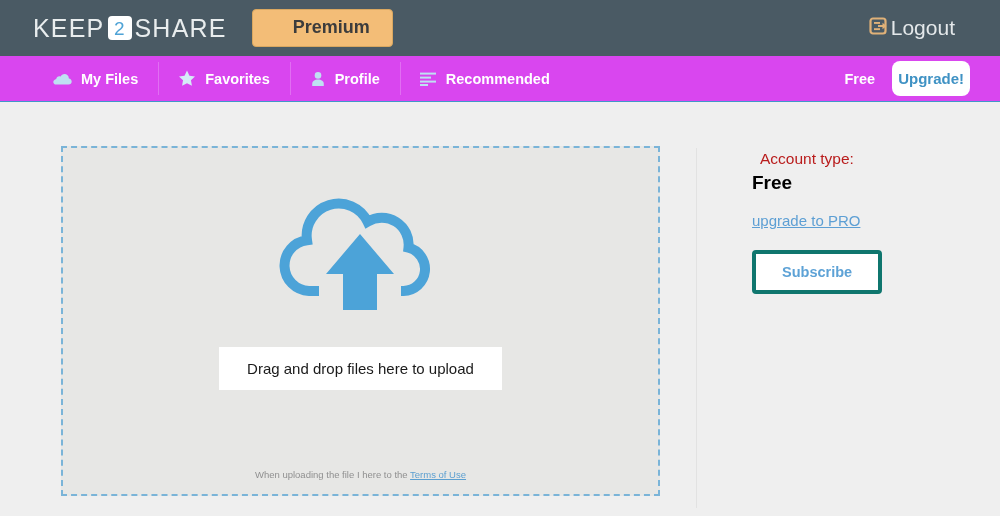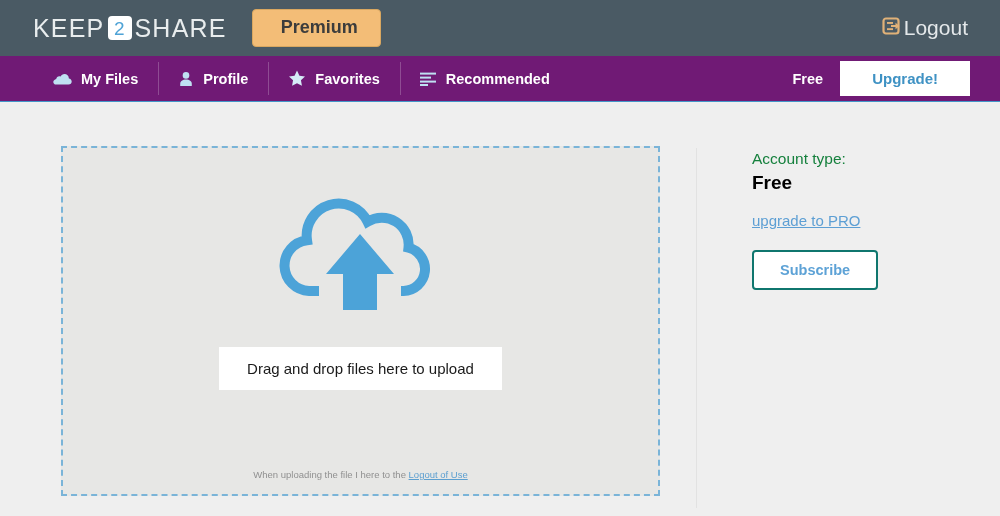--- a/index.html
+++ b/index.html
@@ -54,44 +54,44 @@
   }
 
   .premium-btn {
     margin-left: 25px;
     background: #f3bd77;
     border: 1px solid #d9a760;
     border-radius: 4px;
     color: #3c3c3c;
     font-size: 18px;
     font-weight: bold;
-    padding: 8px 22px 9px 28px;
+    padding: 8px 22px 9px 40px;
     cursor: pointer;
     line-height: 1.1;
   }
 
   .header-right {
     position: absolute;
-    right: 32px;
+    right: 45px;
     display: flex;
     align-items: flex-end;
     gap: 2px;
     cursor: pointer;
   }
   .logout-label {
     color: #e4e8ea;
     font-size: 21px;
     font-weight: 300;
   }
   .logout-icon { display: block; }
 
   
   .navbar {
     height: 46px;
-    background: #701a75;
+    background: #d946ef;
     display: flex;
     align-items: stretch;
     position: relative;
     border-bottom: 1px solid #4396c9;
   }
   .nav-items {
     display: flex;
     align-items: stretch;
     margin-left: 33px;
   }
@@ -127,25 +127,25 @@
     gap: 17px;
   }
   .plan-label {
     color: #ffffff;
     font-size: 14.5px;
     font-weight: bold;
   }
   .upgrade-btn {
     background: #ffffff;
     border: none;
-    border-radius: 0;
+    border-radius: 8px;
     color: #3f92c4;
     font-size: 15px;
     font-weight: bold;
-    padding: 9px 32px;
+    padding: 9px 6px;
     cursor: pointer;
     font-family: "Liberation Sans", sans-serif;
   }
 
   
   .content {
     display: flex;
     padding: 44px 0 0 0;
     position: relative;
   }
@@ -203,43 +203,44 @@
     text-decoration: underline;
   }
 
   
   .sidebar {
     padding-left: 55px;
     padding-top: 2px;
   }
   .acct-label {
     font-size: 15.5px;
-    color: #15803d;
+    color: #b91c1c;
     line-height: 1.45;
+    margin-left: 8px;
   }
   .acct-value {
     font-size: 19px;
     font-weight: bold;
     color: #000;
     margin-top: 2px;
     line-height: 1.2;
   }
   .pro-link {
     display: inline-block;
     margin-top: 17px;
     font-size: 15px;
     color: #5d9fd4;
     text-decoration: underline;
     cursor: pointer;
   }
   .subscribe-btn {
     display: block;
     margin-top: 20px;
     background: #ffffff;
-    border: 2px solid #0f766e;
+    border: 4px solid #0f766e;
     border-radius: 4px;
     color: #5da2d6;
     font-size: 14.5px;
     font-weight: bold;
     padding: 10px 26px;
     cursor: pointer;
     font-family: "Liberation Sans", sans-serif;
   }
 </style>
 </head>
@@ -276,35 +277,35 @@
       <span class="nav-icon">
         <svg width="19" height="14" viewBox="0 0 19 14">
           <path d="M4.4 12.6h11.1c1.9 0 3.2-1.4 3.2-3.1 0-1.6-1.2-2.9-2.8-3.1-.1-2.4-2-4.3-4.4-4.3-1.7 0-3.2 1-3.9 2.4-.4-.2-.9-.3-1.3-.3-1.6 0-2.9 1.2-3.1 2.7C1.5 7.3.3 8.5.3 10c0 1.5 1.2 2.6 2.7 2.6h1.4z" fill="#bfe0f2"></path>
         </svg>
       </span>
       <span>My Files</span>
     </div>
 
     <div class="nav-item">
       <span class="nav-icon">
+        <svg width="18" height="17" viewBox="0 0 18 17">
+          <path d="M9 0.6l2.45 5.1 5.55.75-4.05 3.85 1.0 5.5L9 13.15 4.05 15.8l1.0-5.5L1 6.45l5.55-.75z" fill="#d5ebf7"></path>
+        </svg>
+      </span>
+      <span>Favorites</span>
+    </div>
+
+    <div class="nav-item">
+      <span class="nav-icon">
         <svg width="16" height="16" viewBox="0 0 16 16">
           <circle cx="8" cy="4.4" r="3.3" fill="#bfe0f2"></circle>
           <path d="M8 8.6c-3.3 0-5.8 1.9-5.8 4.1v2.2h11.6v-2.2c0-2.2-2.5-4.1-5.8-4.1z" fill="#bfe0f2"></path>
         </svg>
       </span>
       <span>Profile</span>
-    </div>
-
-    <div class="nav-item">
-      <span class="nav-icon">
-        <svg width="18" height="17" viewBox="0 0 18 17">
-          <path d="M9 0.6l2.45 5.1 5.55.75-4.05 3.85 1.0 5.5L9 13.15 4.05 15.8l1.0-5.5L1 6.45l5.55-.75z" fill="#d5ebf7"></path>
-        </svg>
-      </span>
-      <span>Favorites</span>
     </div>
 
     <div class="nav-item">
       <span class="nav-icon">
         <svg width="17" height="14" viewBox="0 0 17 14">
           <rect x="0" y="0.6" width="16" height="2" fill="#bfe0f2"></rect>
           <rect x="0" y="4.6" width="11" height="2" fill="#bfe0f2"></rect>
           <rect x="0" y="8.6" width="16" height="2" fill="#bfe0f2"></rect>
           <rect x="0" y="12" width="8" height="2" fill="#bfe0f2"></rect>
         </svg>
@@ -333,21 +334,21 @@
                    a27 27 0 0 1 41 26
                    a22 22 0 0 1 -5 43.3
                    H128" fill="none" stroke="#4ca3d8" stroke-width="10" stroke-linecap="butt"></path>
           <path d="M87 44 L121 84 H104 V120 H70 V84 H53 Z" fill="#4ca3d8"></path>
         </svg>
       </div>
 
       <div class="drop-label">Drag and drop files here to upload</div>
 
       <div class="terms">
-        <span>When uploading the file I here to the </span><a href="#">Logout of Use</a>
+        <span>When uploading the file I here to the </span><a href="#">Terms of Use</a>
       </div>
     </div>
   </div>
 
   <div class="sidebar">
     <div class="acct-label">Account type:</div>
     <div class="acct-value">Free</div>
     <a class="pro-link" href="#">upgrade to PRO</a>
     <button class="subscribe-btn">Subscribe</button>
   </div>

